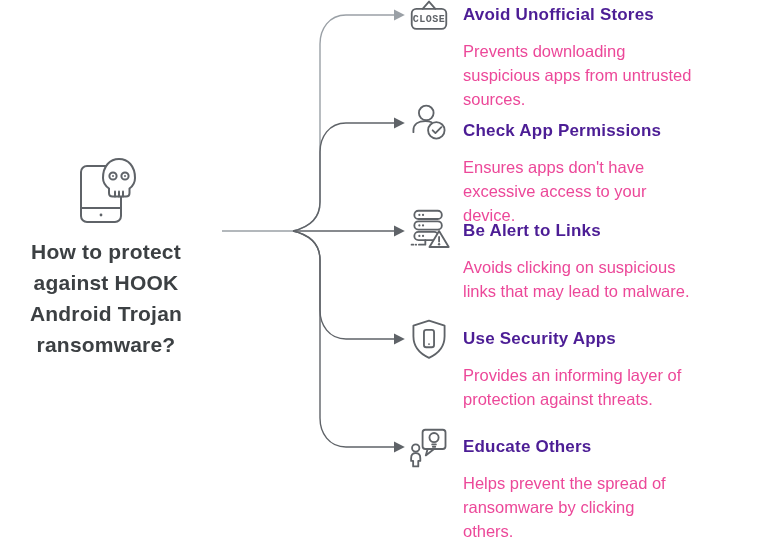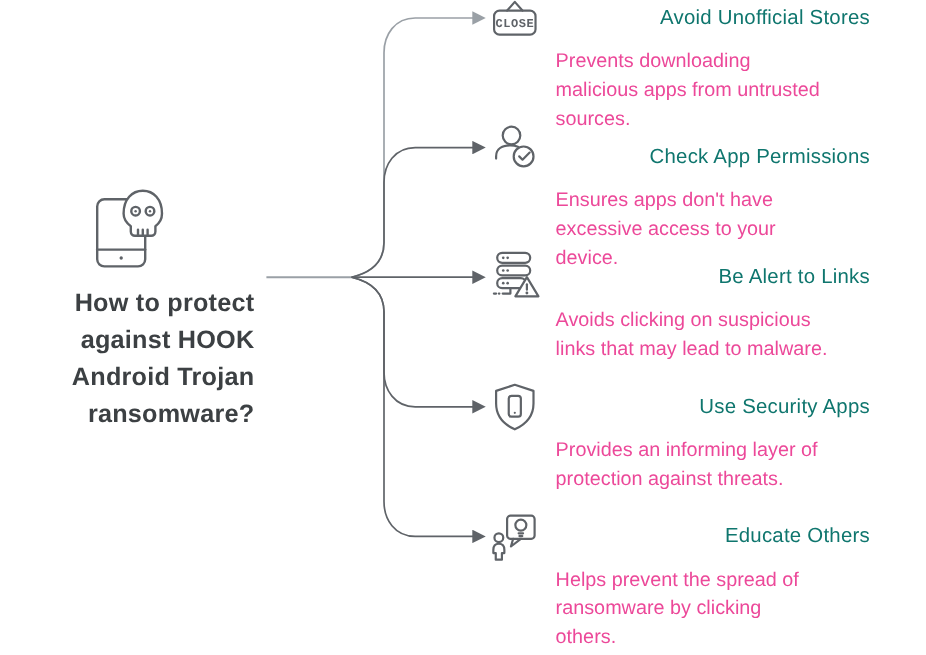--- a/index.html
+++ b/index.html
@@ -19,34 +19,32 @@
   }
   .root-node { position: absolute; left: 0; top: 146px; width: 212px; text-align: center; }
   .root-icon { display: inline-block; }
   .root-title {
     margin: 6px 0 16px 0;
     font-size: 21px;
     font-weight: bold;
     line-height: 31px;
     color: #3c4043;
     letter-spacing: 0.2px;
-    text-align: right;
   }
   .branch-icon { position: absolute; left: 407px; width: 44px; height: 44px; }
   .branch-icon svg { display: block; }
   .branch-text { position: absolute; left: 463px; width: 262px; }
   .branch-title {
     margin: 0;
     font-size: 17px;
-    font-weight: normal;
+    font-weight: bold;
     line-height: 22px;
-    color: #0f766e;
+    color: #4c1d95;
     letter-spacing: 0.2px;
     white-space: nowrap;
-    text-align: right;
   }
   .branch-desc { margin: 13px 0 0 0; font-size: 16.5px; line-height: 24px; color: #ec4899; }
   .ico { stroke: #5f6368; fill: none; stroke-width: 2; stroke-linecap: round; stroke-linejoin: round; }
   .ico .fillpart { fill: #5f6368; stroke: none; }
   .ico .whitefill { fill: #ffffff; }
   .sign-text {
     fill: #5f6368; stroke: none;
     font-family: "Liberation Mono", monospace;
     font-size: 11px; font-weight: bold; letter-spacing: 0.5px;
   }
@@ -92,21 +90,21 @@
 
   <div class="branch-icon" style="top:-3px">
     <svg class="ico" width="44" height="40" viewBox="0 0 48 44">
       <path d="M17 13 L24 5 L31 13" fill="none"></path>
       <rect x="5" y="13" width="38" height="22" rx="5"></rect>
       <text class="sign-text" x="24" y="28" text-anchor="middle">CLOSE</text>
     </svg>
   </div>
   <div class="branch-text" style="top:4px">
     <h2 class="branch-title">Avoid Unofficial Stores</h2>
-    <p class="branch-desc"><span>Prevents downloading</span><br><span>malicious apps from untrusted</span><br><span>sources.</span></p>
+    <p class="branch-desc"><span>Prevents downloading</span><br><span>suspicious apps from untrusted</span><br><span>sources.</span></p>
   </div>
 
   <div class="branch-icon" style="top:101px">
     <svg class="ico" width="44" height="44" viewBox="0 0 48 48">
       <circle cx="21" cy="13" r="8"></circle>
       <path d="M7 34 L7 32 C7 25 13 22 20 22 C22.5 22 24.8 22.4 26.8 23.2" fill="none"></path>
       <circle cx="32" cy="32" r="9"></circle>
       <path d="M28 32 L31 35 L37.5 28.5" fill="none"></path>
     </svg>
   </div>

